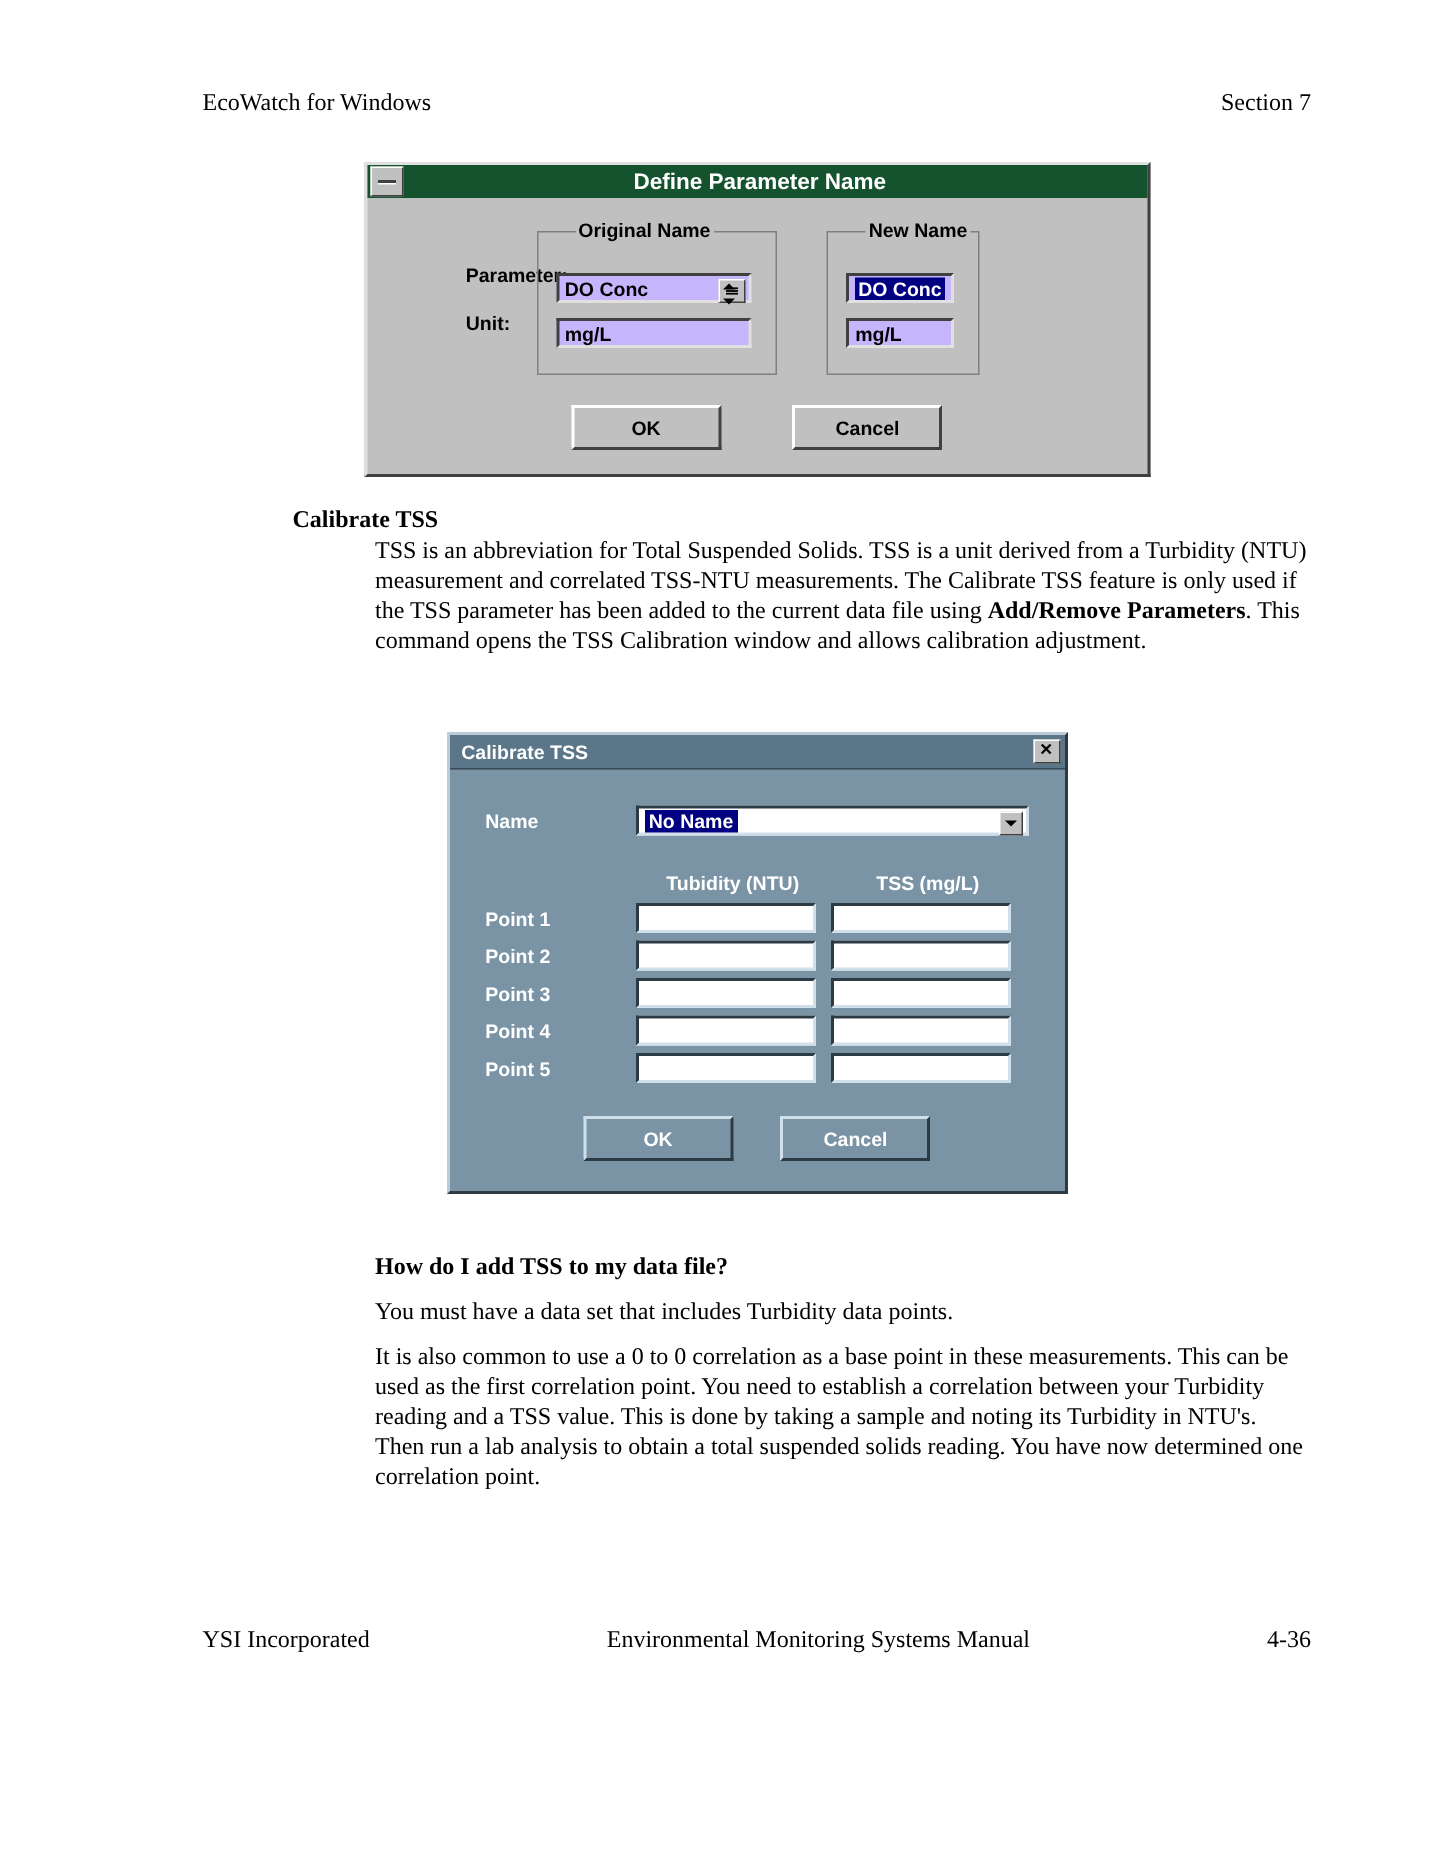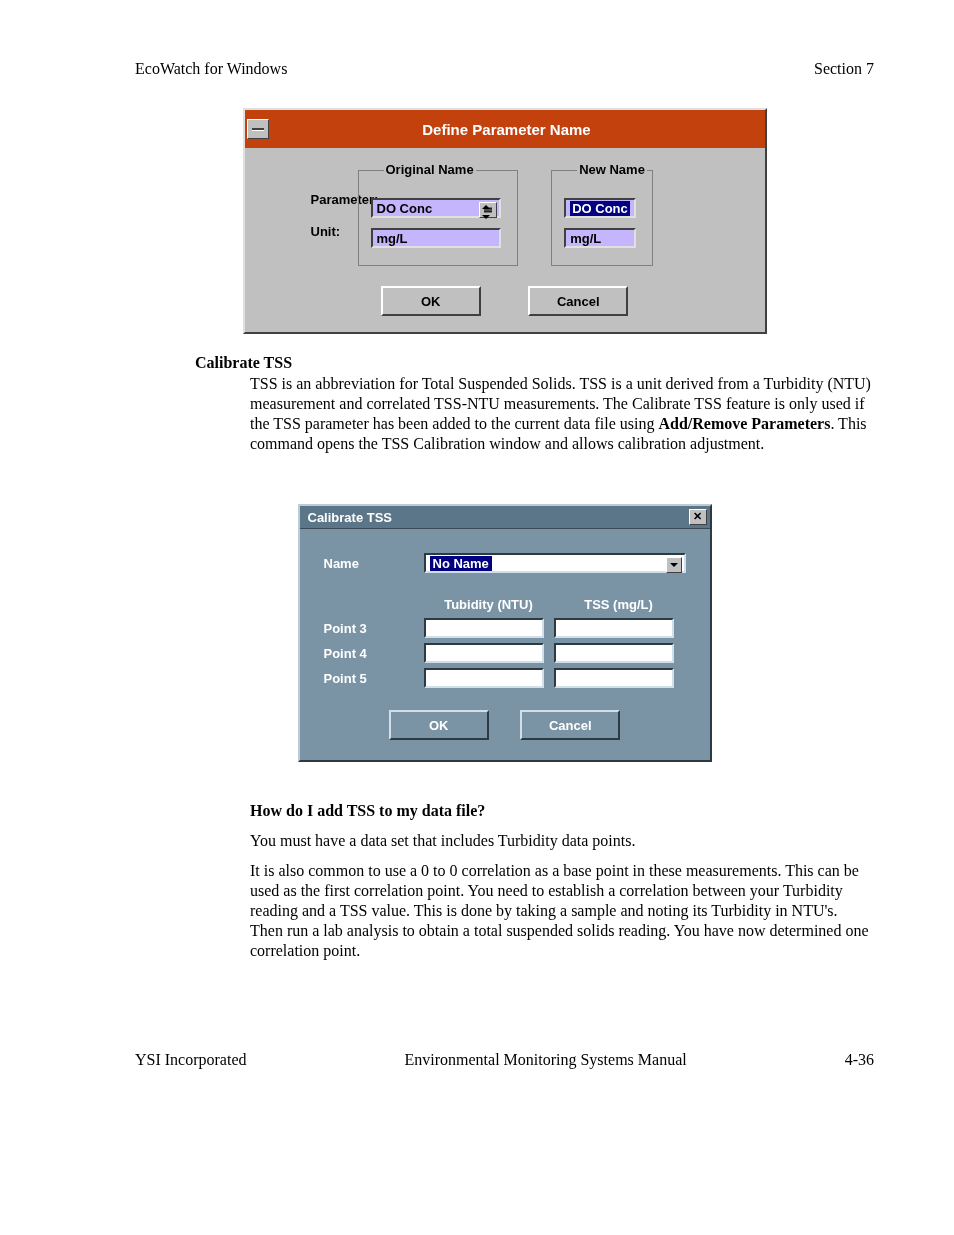--- a/index.html
+++ b/index.html
@@ -45,22 +45,22 @@
     background: #c0c0c0;
     border-top: 2px solid #e0e0e0;
     border-left: 2px solid #e0e0e0;
     border-right: 2px solid #404040;
     border-bottom: 2px solid #404040;
     font-family: Arial, Helvetica, sans-serif;
   }
   .dlg1-titlebar {
     display: flex;
     align-items: center;
-    background: #c2410c;
-    height: 38px;
+    background: #14532d;
+    height: 22px;
   }
   .dlg1-sysbox {
     width: 20px; height: 18px;
     margin: 2px;
     background: #c0c0c0;
     border-top: 1px solid #fff;
     border-left: 1px solid #fff;
     border-right: 1px solid #404040;
     border-bottom: 1px solid #404040;
     display: flex; align-items: center; justify-content: center;
@@ -293,20 +293,30 @@
         <div class="sunken2 name-combo">
           <span class="sel">No Name</span>
           <div class="name-drop"></div>
         </div>
       </div>
       <div class="cols">
         <div class="colh">Tubidity (NTU)</div>
         <div class="colh">TSS (mg/L)</div>
       </div>
       <div class="ptrow">
+        <div class="lbl">Point 1</div>
+        <div class="sunken2 inp"></div>
+        <div class="sunken2 inp"></div>
+      </div>
+      <div class="ptrow">
+        <div class="lbl">Point 2</div>
+        <div class="sunken2 inp"></div>
+        <div class="sunken2 inp"></div>
+      </div>
+      <div class="ptrow">
         <div class="lbl">Point 3</div>
         <div class="sunken2 inp"></div>
         <div class="sunken2 inp"></div>
       </div>
       <div class="ptrow">
         <div class="lbl">Point 4</div>
         <div class="sunken2 inp"></div>
         <div class="sunken2 inp"></div>
       </div>
       <div class="ptrow">

